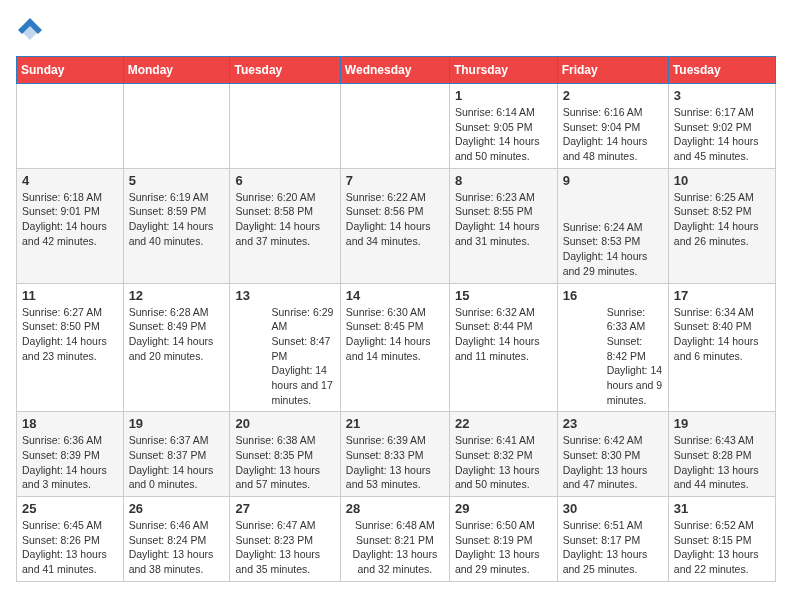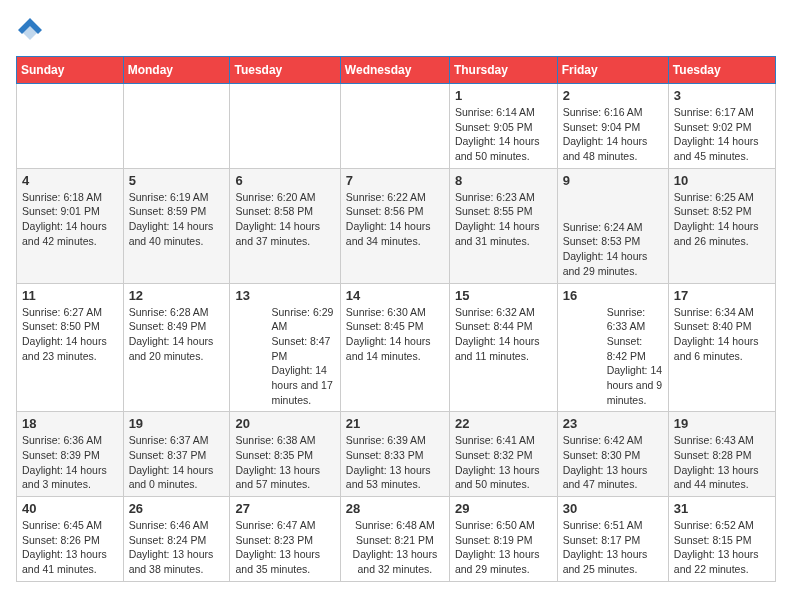--- a/index.html
+++ b/index.html
@@ -272,21 +272,21 @@
         </td>
         <td>
           <span class="day-number">19</span>
           <div class="day-info" style="white-space: pre-line;">Sunrise: 6:43 AM
 Sunset: 8:28 PM
 Daylight: 13 hours and 44 minutes.</div>
         </td>
       </tr>
       <tr>
         <td>
-          <span class="day-number">40</span>
+          <span class="day-number">25</span>
           <div class="day-info" style="white-space: pre-line;">Sunrise: 6:45 AM
 Sunset: 8:26 PM
 Daylight: 13 hours and 41 minutes.</div>
         </td>
         <td>
           <span class="day-number">26</span>
           <div class="day-info" style="white-space: pre-line;">Sunrise: 6:46 AM
 Sunset: 8:24 PM
 Daylight: 13 hours and 38 minutes.</div>
         </td>

